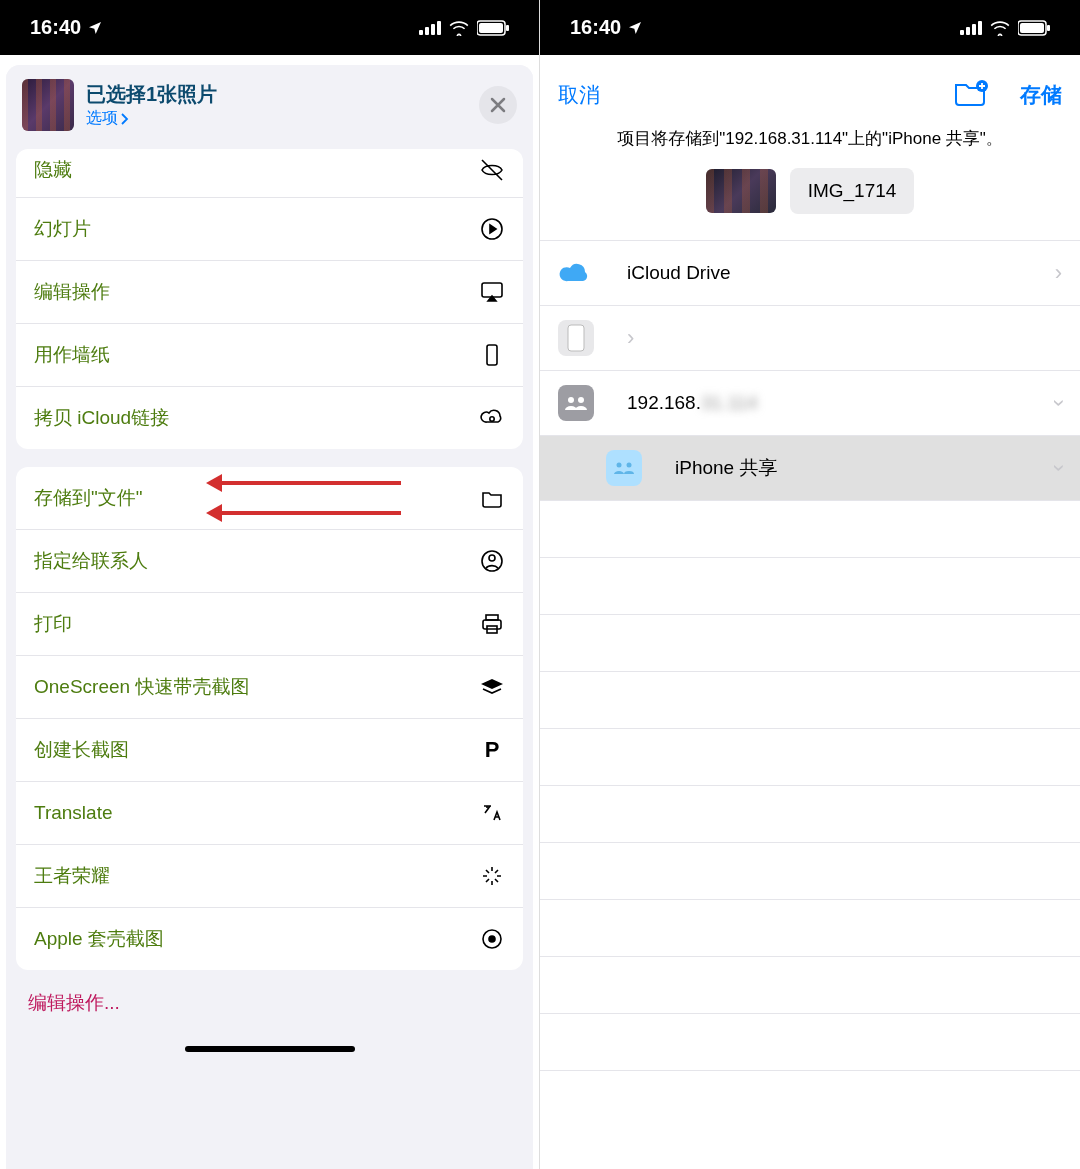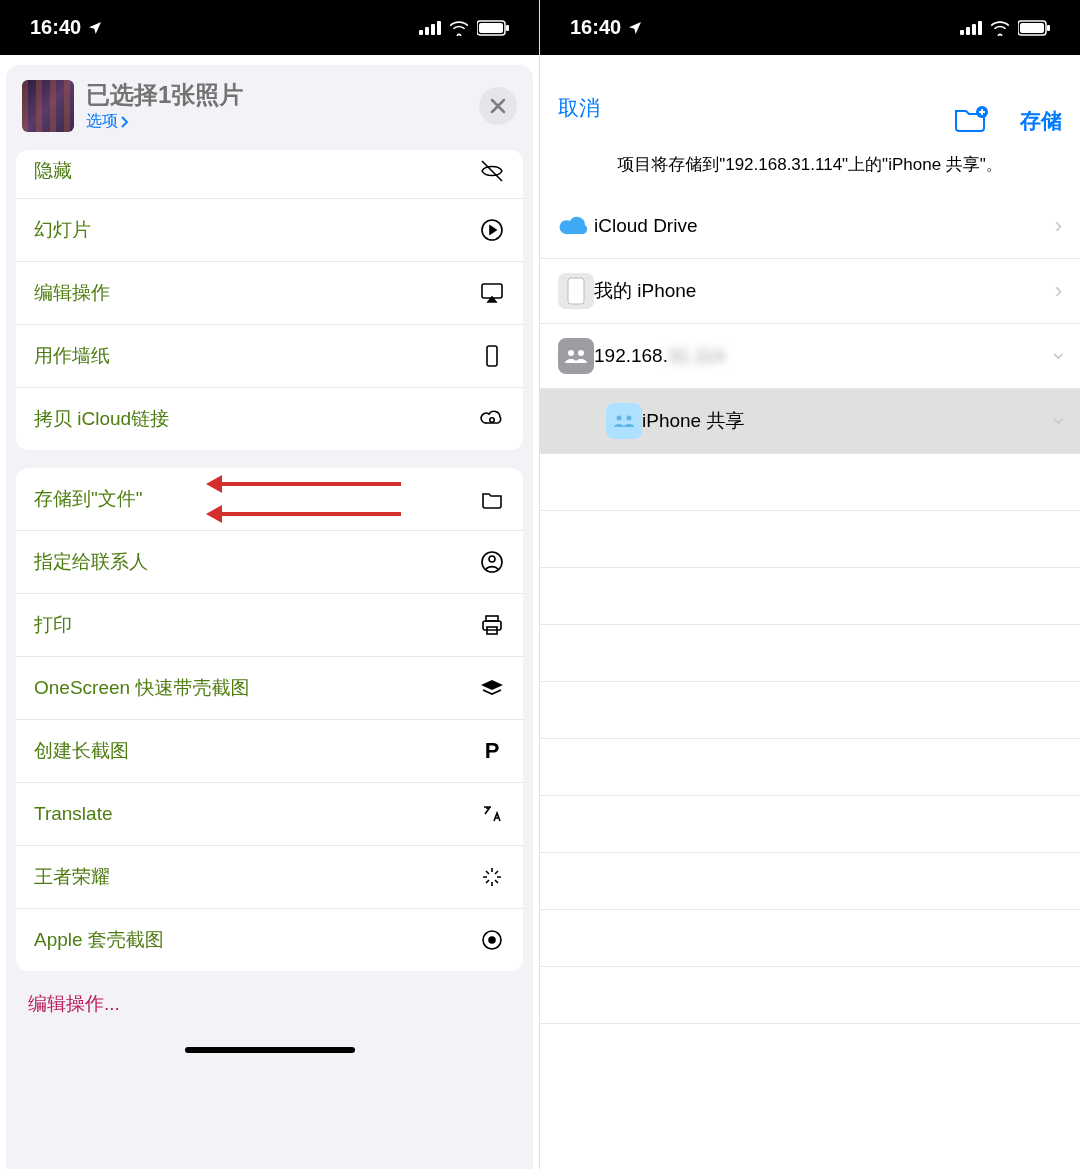--- a/index.html
+++ b/index.html
@@ -10,51 +10,51 @@
     .status-left { display: flex; align-items: center; gap: 6px; }
     .status-right { display: flex; align-items: center; gap: 8px; }
     .status-right svg { fill: #fff; }
 
     
     .sheet { flex: 1; background: #f2f2f7; border-radius: 14px 14px 0 0; margin: 10px 6px 0 6px; overflow: hidden; display: flex; flex-direction: column; }
     .sheet-header { display: flex; align-items: center; padding: 14px 16px; background: #f2f2f7; }
     .thumb { width: 52px; height: 52px; border-radius: 6px; background: linear-gradient(135deg,#2a1a3a 0%,#5a3a6a 50%,#3a2a4a 100%); position: relative; overflow: hidden; }
     .thumb::after { content:""; position:absolute; inset:0; background: repeating-linear-gradient(90deg, rgba(200,100,50,0.3) 0 6px, transparent 6px 14px); }
     .sheet-title-wrap { flex: 1; margin-left: 12px; }
-    .sheet-title { font-size: 24px; font-weight: 600; color: #737373; }
+    .sheet-title { font-size: 20px; font-weight: 600; color: #0c4a6e; }
     .sheet-sub { font-size: 16px; color: #007aff; display: inline-flex; align-items: center; gap: 2px; }
     .close-btn { width: 38px; height: 38px; border-radius: 50%; background: #e5e5ea; color: #7c7c80; display: flex; align-items: center; justify-content: center; font-size: 20px; font-weight: 700; }
 
     .action-list { margin: 4px 10px 0 10px; background: #fff; border-radius: 12px; overflow: hidden; }
     .action-list + .action-list { margin-top: 18px; }
     .action-row { display: flex; align-items: center; justify-content: space-between; padding: 18px 18px; border-bottom: 1px solid #e5e5ea; position: relative; }
     .action-row:last-child { border-bottom: none; }
     .action-label { font-size: 19px; color: #4d7c0f; }
     .action-icon { width: 26px; height: 26px; display: flex; align-items: center; justify-content: center; color: #000; }
     .action-icon svg { width: 24px; height: 24px; stroke: #000; fill: none; stroke-width: 1.6; }
 
     .arrow-annotation { position: absolute; left: 195px; height: 4px; width: 190px; background: #d32f2f; }
     .arrow-annotation::before { content: ""; position: absolute; left: -14px; top: -7px; border: 9px solid transparent; border-right: 16px solid #d32f2f; }
 
     .edit-row { padding: 20px 22px; color: #be185d; font-size: 19px; }
     .home-indicator { height: 6px; width: 170px; background: #000; border-radius: 4px; margin: 10px auto 8px auto; }
 
     
     .nav-bar { display: flex; align-items: center; justify-content: space-between; padding: 24px 18px 12px 18px; background: #fff; }
     .nav-btn { color: #007aff; font-size: 21px; }
-    .nav-right-wrap { display: flex; align-items: center; gap: 32px; margin-top: 26px; }
+    .nav-right-wrap { display: flex; align-items: center; gap: 32px; }
     .folder-add-icon { color: #007aff; }
     .save-hint { text-align: center; font-size: 17px; color: #000; padding: 4px 20px 18px 20px; background: #fff; }
     .filename-row { display: flex; align-items: center; justify-content: center; gap: 14px; padding: 0 0 26px 0; background: #fff; border-bottom: 1px solid #e5e5ea; }
     .thumb2 { width: 70px; height: 44px; border-radius: 6px; background: linear-gradient(135deg,#1a1a2a 0%,#4a3a5a 50%,#2a2a3a 100%); position: relative; overflow:hidden; }
     .thumb2::after { content:""; position:absolute; inset:0; background: repeating-linear-gradient(90deg, rgba(200,100,50,0.25) 0 8px, transparent 8px 18px); }
     .filename-pill { background: #ececee; border-radius: 8px; padding: 12px 18px; font-size: 19px; color: #000; }
 
     .loc-list { background: #fff; }
-    .loc-row { display: flex; align-items: center; padding: 14px 18px; border-bottom: 1px solid #e5e5ea; gap: 0; }
+    .loc-row { display: flex; align-items: center; padding: 14px 18px; border-bottom: 1px solid #e5e5ea; gap: 33px; }
     .loc-icon-box { width: 36px; height: 36px; border-radius: 8px; display: flex; align-items: center; justify-content: center; }
     .loc-label { flex: 1; font-size: 19px; color: #000; }
     .chev { color: #c7c7cc; font-size: 22px; }
     .loc-row.selected { background: #e0e0e0; }
     .loc-row.selected .loc-label { font-weight: 500; }
     .indent { padding-left: 66px; }
     .blur { filter: blur(4px); color: #999; }
 
     .empty-rows .er { height: 57px; border-bottom: 1px solid #e5e5ea; }
   </style>
@@ -265,38 +265,41 @@
             <circle cx="28" cy="7" r="6" fill="#007aff"></circle>
             <path d="M28 4 v6 M25 7 h6" stroke="#fff" stroke-width="1.8"></path>
           </svg>
       </span>
       <span class="nav-btn" style="font-weight:600">存储</span>
     </div>
   </div>
 
   <div class="save-hint">项目将存储到"192.168.31.114"上的"iPhone 共享"。</div>
 
+  <div class="filename-row">
+    <div class="thumb2"></div>
+    <div class="filename-pill">IMG_1714</div>
+  </div>
 
   <div class="loc-list">
     <div class="loc-row">
       <div class="loc-icon-box">
         <svg width="34" height="24" viewBox="0 0 34 24">
             <path d="M9 20 a7 7 0 1 1 2-13 a8 8 0 0 1 15 4 a5 5 0 0 1 -2 9 Z" fill="#3fa9f5"></path>
           </svg>
       </div>
       <span class="loc-label">iCloud Drive</span>
       <span class="chev">›</span>
     </div>
     <div class="loc-row">
       <div class="loc-icon-box" style="background:#e8e8ea">
         <svg width="18" height="28" viewBox="0 0 18 28">
             <rect x="1" y="1" width="16" height="26" rx="3" fill="#fff" stroke="#bbb"></rect>
           </svg>
       </div>
-      <span class="loc-label">我的 iPhone</span>
       <span class="chev">›</span>
     </div>
     <div class="loc-row">
       <div class="loc-icon-box" style="background:#9d9da3">
         <svg width="28" height="18" viewBox="0 0 28 18">
             <circle cx="9" cy="6" r="3" fill="#fff"></circle>
             <circle cx="19" cy="6" r="3" fill="#fff"></circle>
             <path d="M3 16 a6 4 0 0 1 12 0 M13 16 a6 4 0 0 1 12 0" fill="#fff"></path>
           </svg>
       </div>

